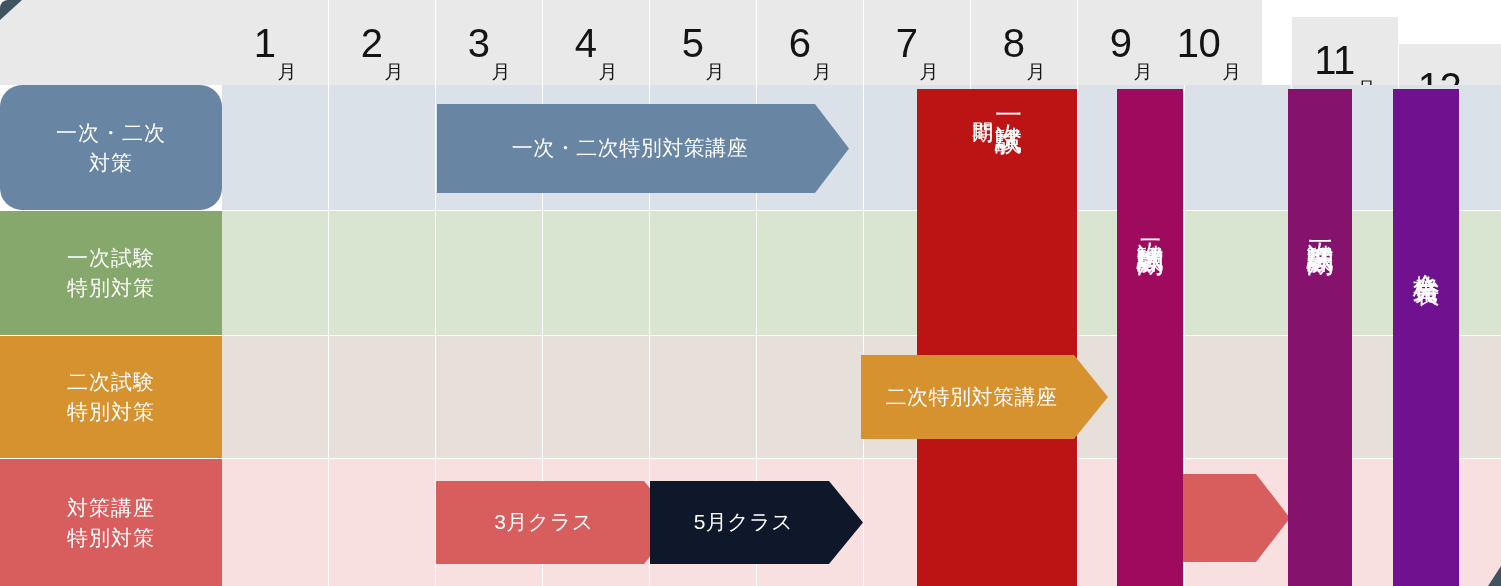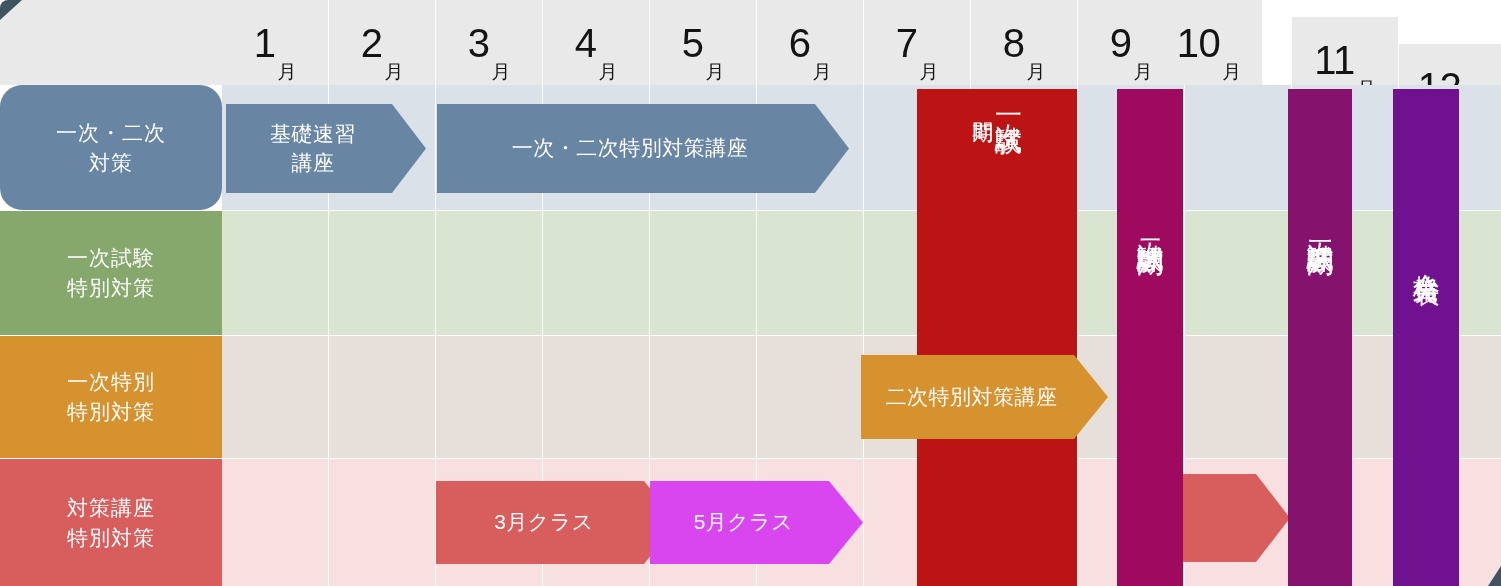--- a/index.html
+++ b/index.html
@@ -277,53 +277,49 @@
   <div class="labels-layer">
     <div class="row-label" style="top:85px;height:125px;background:#6886a4;border-radius:22px;">
       <span>一次・二次</span>
       <span>対策</span>
     </div>
     <div class="row-label" style="top:211px;height:124px;background:#87a86c;">
       <span>一次試験</span>
       <span>特別対策</span>
     </div>
     <div class="row-label" style="top:336px;height:122px;background:#d79230;">
-      <span>一次特別</span>
+      <span>二次試験</span>
       <span>特別対策</span>
     </div>
     <div class="row-label" style="top:459px;height:127px;background:#d85e5e;">
       <span>対策講座</span>
       <span>特別対策</span>
     </div>
   </div>
 
   <div class="bars-layer">
     <div class="vbar" style="left:917px;top:89px;width:160px;height:497px;background:#bc1414;">
       <div class="vbar-stack">
         <span class="vtext">一次試験</span>
         <span class="vtext-small" style="margin-top:4px;">期間</span>
       </div>
     </div>
   </div>
 
   <div class="bars-layer">
-    <div class="arrow" style="left:226px;top:104px;width:200px;height:89px;background:#6886a4;">
-      <span class="arrow-text">基礎速習
-講座</span>
-    </div>
     <div class="arrow" style="left:437px;top:104px;width:412px;height:89px;background:#6886a4;">
       <span class="arrow-text">一次・二次特別対策講座</span>
     </div>
     <div class="arrow" style="left:861px;top:355px;width:247px;height:84px;background:#d79230;">
       <span class="arrow-text">二次特別対策講座</span>
     </div>
     <div class="arrow" style="left:436px;top:481px;width:242px;height:83px;background:#d85e5e;">
       <span class="arrow-text">3月クラス</span>
     </div>
-    <div class="arrow" style="left:650px;top:481px;width:213px;height:83px;background:#d946ef;">
+    <div class="arrow" style="left:650px;top:481px;width:213px;height:83px;background:#0f172a;">
       <span class="arrow-text">5月クラス</span>
     </div>
     <div class="arrow no-label" style="left:1182px;top:474px;width:108px;height:88px;background:#d85e5e;">
       <span class="arrow-text"></span>
     </div>
   </div>
 
   <div class="bars-layer">
     <div class="vbar" style="left:1117px;top:89px;width:66px;height:497px;background:#9e0b5e;">
       <div class="vbar-stack" style="padding-top:130px;">

